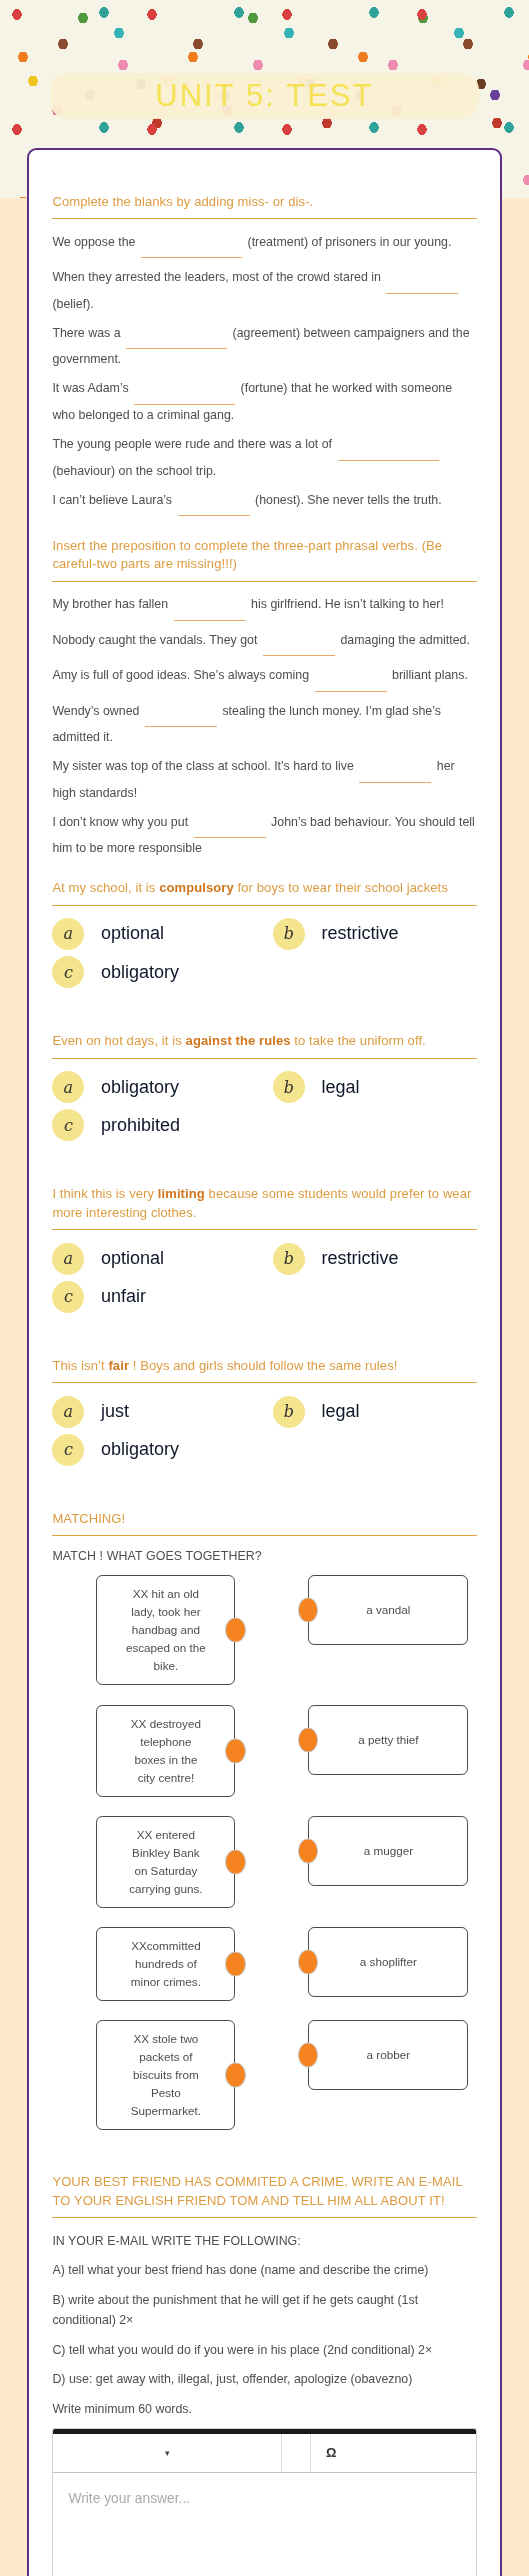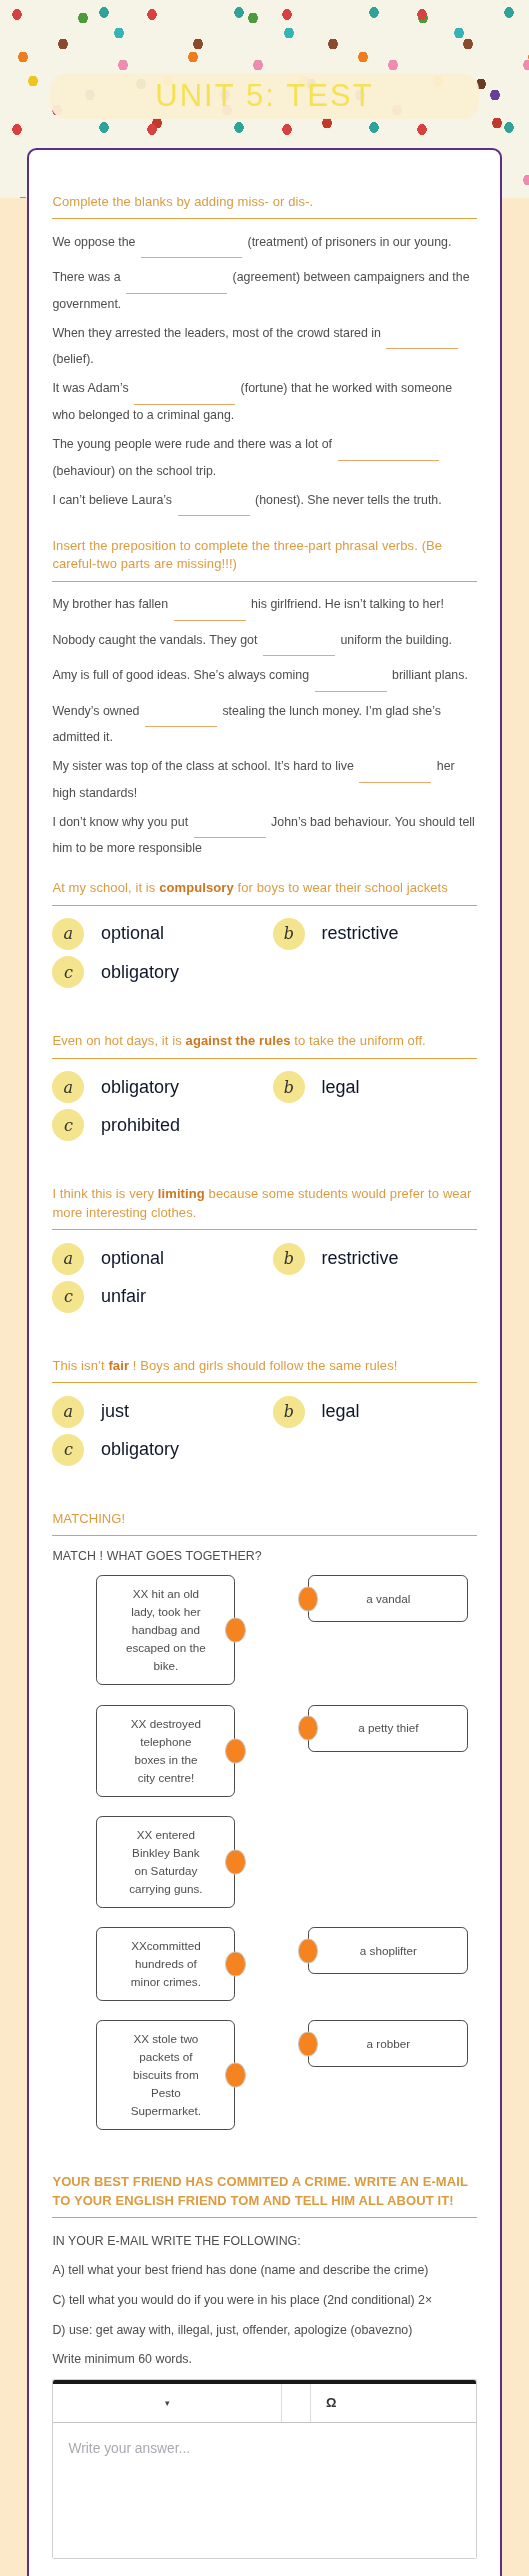--- a/index.html
+++ b/index.html
@@ -41,21 +41,21 @@
     width:475px; margin:-50px auto 0; position:relative;
     background:#ffffff; border:2.1px solid #5c2e84; border-radius:9.6px;
     padding:43px 23.4px 39px; min-height:2402px;
   }
 
   .sec-heading {
     font-size:13px; font-weight:400; color:#dd9b3f; line-height:18.6px; letter-spacing:0.1px;
   }
   .sec-heading .mc-bold { font-weight:700; color:#d0761d; }
   .sec-rule { border:none; border-top:0.7px solid #dfa23c; margin:6.9px 0 12.4px; }
-  .upper { text-transform:uppercase;font-weight:bold; }
+  .upper { text-transform:uppercase; }
 
   .sentence { font-size:12.4px; color:#4e4e4e; line-height:20px; margin-bottom:9px; }
   .blank {
     display:inline-block; border:none; outline:none; background:transparent;
     border-bottom:0.7px solid #e9a869; height:20.7px; vertical-align:-6.2px;
     margin:0 5.5px; font-size:11.7px; color:#4e4e4e;
   }
   .blank-lg { width:101px; }
   .blank-sm { width:72px; }
 
@@ -75,21 +75,21 @@
 
   
   .match-prompt { font-size:12.4px; color:#4e4e4e; margin:1.4px 0 12.4px; letter-spacing:0.1px; }
   .match-row { display:flex; align-items:flex-start; margin-bottom:19.3px; }
   .match-box {
     position:relative; border:0.7px solid #4a4a4a; border-radius:6.2px; background:#fff;
     font-size:11.7px; color:#4e4e4e; text-align:center; line-height:18px;
   }
   .match-left { width:139px; margin-left:44px; padding:9px 27px; }
   .match-right {
-    width:160px; margin-left:73px; min-height:47px; padding:2px 11px;
+    width:160px; margin-left:73px; min-height:47px; padding:25px 11px;
     display:flex; align-items:center; justify-content:center;
   }
   .dot {
     position:absolute; width:20.7px; height:25px; border-radius:50%;
     background:#f58320; border:1.4px solid #c9c9c9; top:50%; transform:translateY(-50%);
     cursor:pointer;
   }
   .dot-right { right:-11.7px; }
   .dot-left { left:-11.7px; }
 
@@ -134,32 +134,32 @@
       <h1 class="page-title">UNIT 5: TEST</h1>
     </div>
   </div>
 
   <main class="card">
 
     <section>
       <h2 class="sec-heading">Complete the blanks by adding miss- or dis-.</h2>
       <hr class="sec-rule">
       <p class="sentence"><span>We oppose the</span><input type="text" class="blank blank-lg" style=""><span>(treatment) of prisoners in our young.</span></p>
+      <p class="sentence"><span>When they arrested the leaders, most of the crowd stared in</span><input type="text" class="blank blank-sm" style=""><span>(belief).</span></p>
       <p class="sentence"><span>There was a</span><input type="text" class="blank blank-lg" style=""><span>(agreement) between campaigners and the government.</span></p>
-      <p class="sentence"><span>When they arrested the leaders, most of the crowd stared in</span><input type="text" class="blank blank-sm" style=""><span>(belief).</span></p>
       <p class="sentence"><span>It was Adam’s</span><input type="text" class="blank blank-lg" style=""><span>(fortune) that he worked with someone who belonged to a criminal gang.</span></p>
       <p class="sentence"><span>The young people were rude and there was a lot of</span><input type="text" class="blank blank-lg" style=""><span>(behaviour) on the school trip.</span></p>
       <p class="sentence"><span>I can’t believe Laura’s</span><input type="text" class="blank blank-sm" style=""><span>(honest). She never tells the truth.</span></p>
     </section>
 
     <section>
       <h2 class="sec-heading">Insert the preposition to complete the three-part phrasal verbs. (Be careful-two parts are missing!!!)</h2>
       <hr class="sec-rule">
       <p class="sentence"><span>My brother has fallen</span><input type="text" class="blank blank-sm" style=""><span>his girlfriend. He isn’t talking to her!</span></p>
-      <p class="sentence"><span>Nobody caught the vandals. They got</span><input type="text" class="blank blank-sm" style=""><span>uniform the building.</span></p>
+      <p class="sentence"><span>Nobody caught the vandals. They got</span><input type="text" class="blank blank-sm" style=""><span>damaging the admitted.</span></p>
       <p class="sentence"><span>Amy is full of good ideas. She’s always coming</span><input type="text" class="blank blank-sm" style=""><span>brilliant plans.</span></p>
       <p class="sentence"><span>Wendy’s owned</span><input type="text" class="blank blank-sm" style=""><span>stealing the lunch money. I’m glad she’s admitted it.</span></p>
       <p class="sentence"><span>My sister was top of the class at school. It’s hard to live</span><input type="text" class="blank blank-sm" style=""><span>her high standards!</span></p>
       <p class="sentence"><span>I don’t know why you put</span><input type="text" class="blank blank-sm" style=""><span>John’s bad behaviour. You should tell him to be more responsible</span></p>
     </section>
 
     <section class="mc-section">
       <h2 class="sec-heading"><span>At my school, it is </span><strong class="mc-bold">compulsory</strong><span>  for boys to wear their school jackets</span></h2>
       <hr class="sec-rule">
       <div class="options">
@@ -249,20 +249,24 @@
       </div>
       <div class="match-row">
         <div class="match-box match-left"><span>XX destroyed telephone boxes in the city centre!</span><span class="dot dot-right"></span></div>
         <div class="match-box match-right">
             <span>a petty thief</span>
             <span class="dot dot-left"></span>
           </div>
       </div>
       <div class="match-row">
         <div class="match-box match-left"><span>XX entered Binkley Bank on Saturday carrying guns.</span><span class="dot dot-right"></span></div>
+        <div class="match-box match-right">
+            <span>a mugger</span>
+            <span class="dot dot-left"></span>
+          </div>
       </div>
       <div class="match-row">
         <div class="match-box match-left"><span>XXcommitted hundreds of minor crimes.</span><span class="dot dot-right"></span></div>
         <div class="match-box match-right">
             <span>a shoplifter</span>
             <span class="dot dot-left"></span>
           </div>
       </div>
       <div class="match-row">
         <div class="match-box match-left"><span>XX stole two packets of biscuits from Pesto Supermarket.</span><span class="dot dot-right"></span></div>
@@ -271,20 +275,21 @@
             <span class="dot dot-left"></span>
           </div>
       </div>
     </section>
 
     <section style="margin-top:43px;">
       <h2 class="sec-heading upper">YOUR BEST FRIEND HAS COMMITED A CRIME. WRITE AN E-MAIL TO YOUR ENGLISH FRIEND TOM AND TELL HIM ALL ABOUT IT!</h2>
       <hr class="sec-rule">
       <p class="instr">IN YOUR E-MAIL WRITE THE FOLLOWING:</p>
       <p class="instr">A) tell what your best friend has done (name and describe the crime)</p>
+      <p class="instr">B) write about the punishment that he will get if he gets caught (1st conditional) 2×</p>
       <p class="instr">C) tell what you would do if you were in his place (2nd conditional) 2×</p>
       <p class="instr">D) use: get away with, illegal, just, offender, apologize (obavezno)</p>
       <p class="instr">Write minimum 60 words.</p>
 
       <div class="editor">
         <div class="editor-topbar"></div>
         <div class="toolbar">
           <div class="tb-dropdown">
               <span class="caret">▾</span>
             </div>

